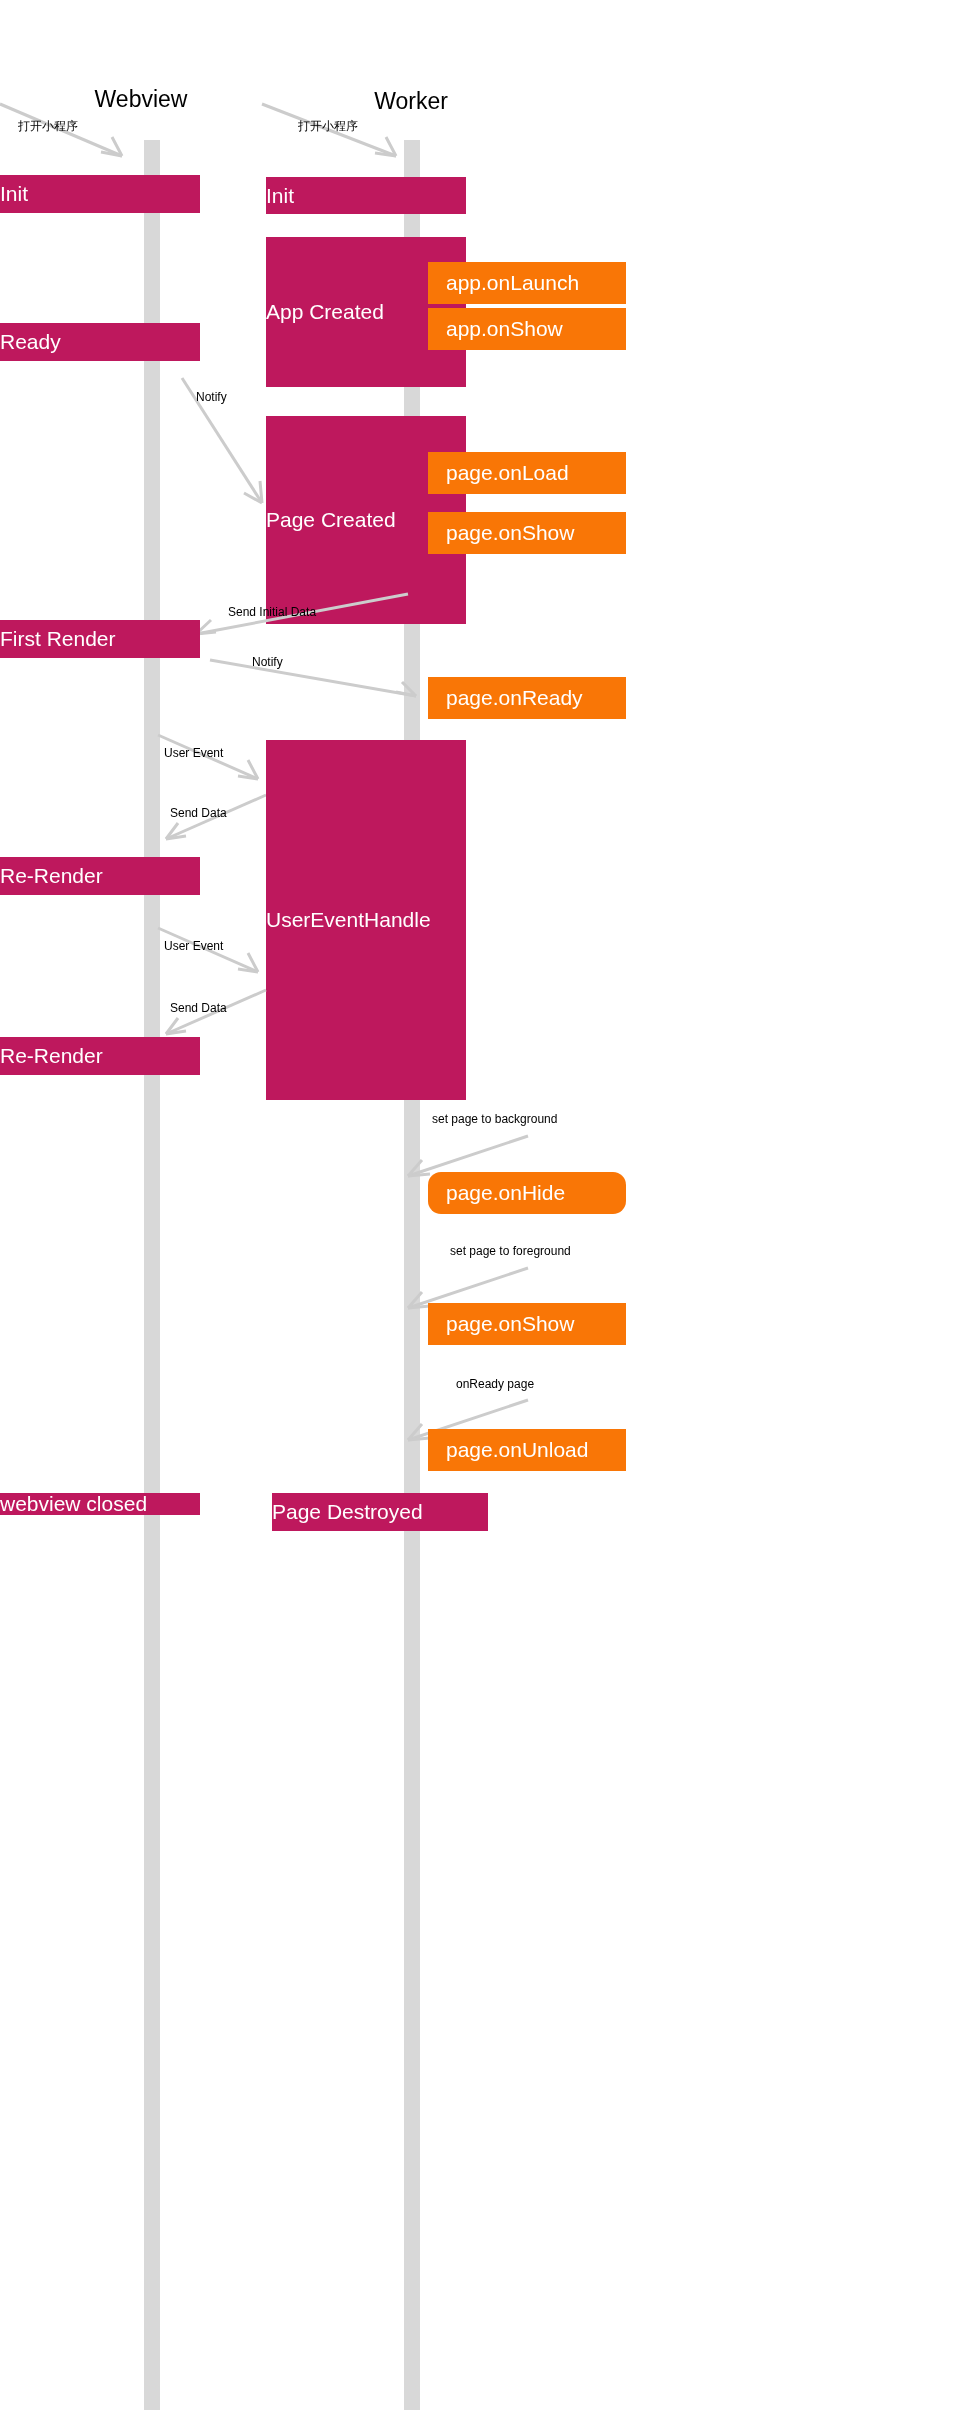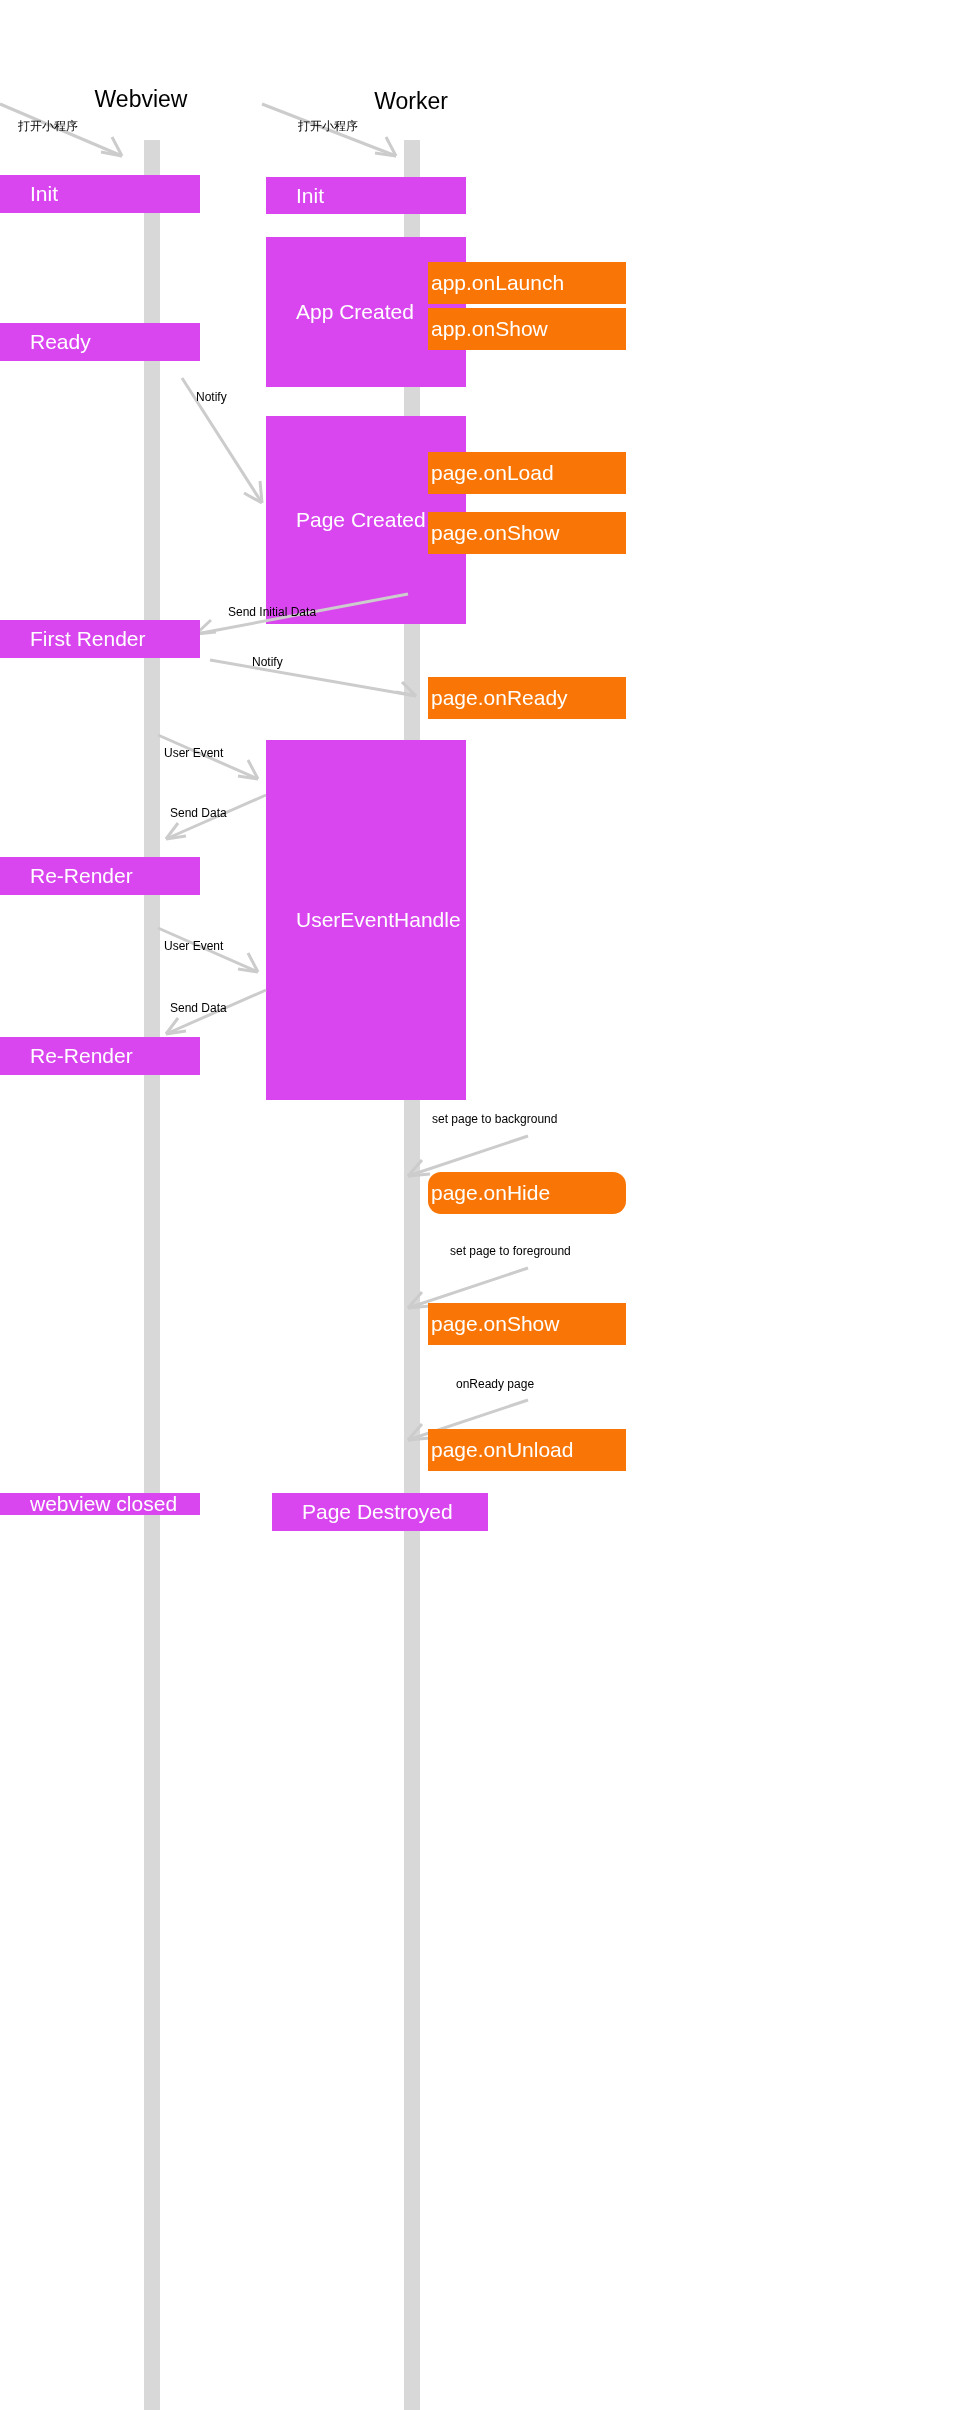--- a/index.html
+++ b/index.html
@@ -2,25 +2,25 @@
 <html><head>
 <meta charset="utf-8">
 <style>
   html,body{margin:0;padding:0;background:#fff;}
   body{width:960px;height:2410px;position:relative;overflow:hidden;
        font-family:"Liberation Sans","DejaVu Sans",sans-serif;}
   #stage{position:absolute;left:0;top:0;width:960px;height:2410px;}
   .lifeline{position:absolute;width:16px;background:#d8d8d8;}
   .colhead{position:absolute;font-size:23px;color:#000;text-align:center;
            white-space:nowrap;transform:translateX(-50%);}
-  .blk{position:absolute;background:#d946ef;color:#fff;font-size:21px;
-       display:flex;align-items:center;box-sizing:border-box;padding-left:30px;}
+  .blk{position:absolute;background:#be185d;color:#fff;font-size:21px;
+       display:flex;align-items:center;box-sizing:border-box;}
   .blk.tall{align-items:center;}
   .badge{position:absolute;background:#f97606;color:#fff;font-size:21px;
-         display:flex;align-items:center;box-sizing:border-box;padding-left:3px;}
+         display:flex;align-items:center;box-sizing:border-box;padding-left:18px;}
   .alabel{position:absolute;font-size:12px;color:#000;white-space:nowrap;}
   .arrow{position:absolute;overflow:visible;}
   .arrow line,.arrow path{stroke:#cccccc;stroke-width:3;fill:none;}
   .arrow path.head{stroke-width:3;}
 </style>
 </head>
 <body>
 
 <div id="stage">
 

